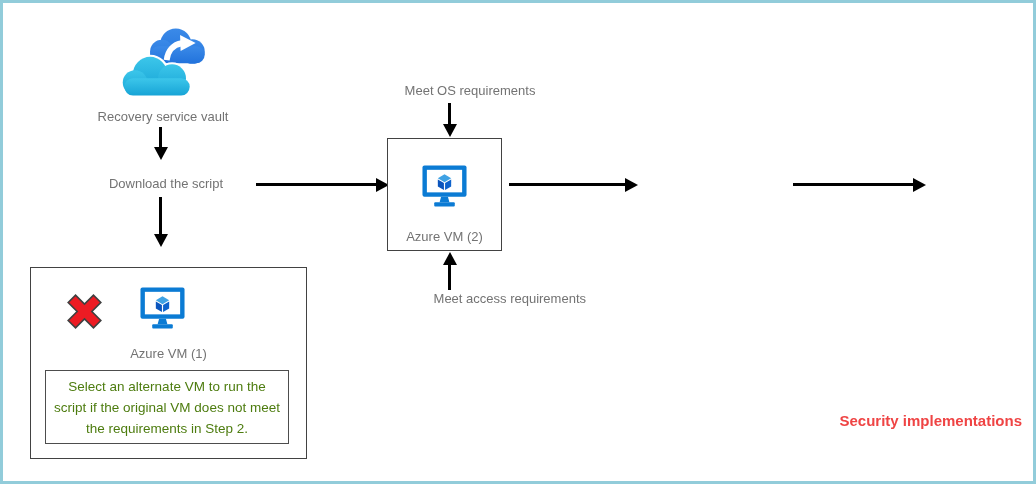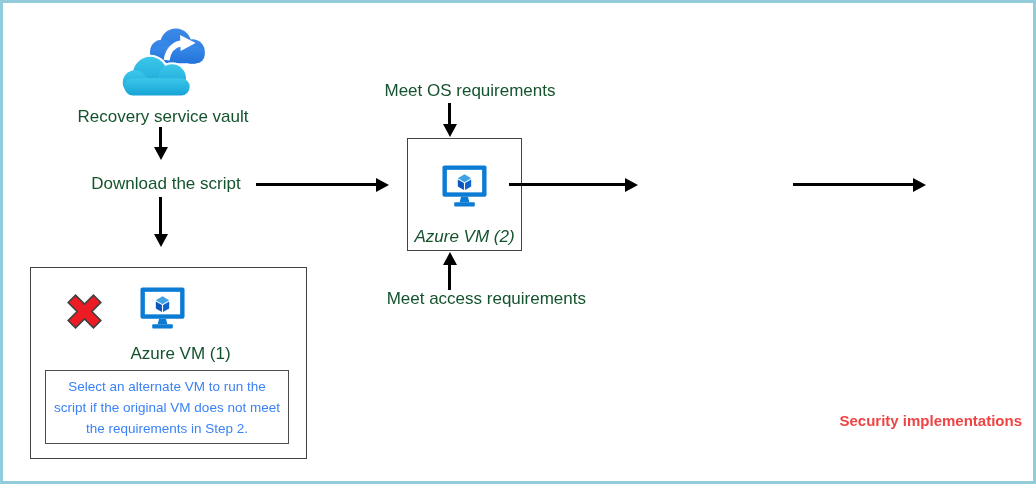--- a/index.html
+++ b/index.html
@@ -9,24 +9,24 @@
     margin:0;
     background:#ffffff;
     border:3px solid #92ccda;
     outline:1px solid #c3e2ec;
     font-family:"Liberation Sans", sans-serif;
     color:#111;
     overflow:hidden;
   }
   .lbl {
     position:absolute;
-    font-size:17px;
+    font-size:13px;
     line-height:19px;
     text-align:center;
-    color:#14532d;
+    color:#737373;
     white-space:normal;
   }
   
   .ah { position:absolute; height:3px; background:#000; }
   .ah::after {
     content:""; position:absolute; right:-13px; top:50%;
     transform:translateY(-50%); width:0; height:0;
     border-left:13px solid #000;
     border-top:7px solid transparent; border-bottom:7px solid transparent;
   }
@@ -40,21 +40,21 @@
   .av.up::before {
     content:""; position:absolute; top:-13px; left:50%;
     transform:translateX(-50%); width:0; height:0;
     border-bottom:13px solid #000;
     border-left:7px solid transparent; border-right:7px solid transparent;
   }
   .node-box { position:absolute; background:#fff; border:1.5px solid #424242; }
   .note-box {
     position:absolute; border:1.4px solid #4d4d4d; background:#fff;
     font-size:13.5px; line-height:21px; text-align:center;
-    padding:5px 5px; box-sizing:border-box; color:#3b82f6;
+    padding:5px 5px; box-sizing:border-box; color:#4d7c0f;
   }
   .caption {
     position:absolute; font-weight:bold; font-size:15px; color:#ef4444;
   }
   .iconsvg { position:absolute; display:block; }
 </style>
 </head>
 <body>
 
 <svg width="0" height="0" style="position:absolute" aria-hidden="true">
@@ -115,28 +115,28 @@
 
   <div class="ah" style="left:253px; top:180px; width:120px;"></div>
 
   <div class="node-box" style="left:27px; top:264px; width:275px; height:190px;">
     <svg class="iconsvg" style="left:27px; top:17px;" width="53" height="53" viewBox="0 0 52 52">
       <use href="#xicon"></use>
     </svg>
     <svg class="iconsvg" style="left:108px; top:17px;" width="47" height="45" viewBox="0 0 48 44">
       <use href="#vmicon"></use>
     </svg>
-    <div class="lbl" style="left:12px; top:76px; width:100%;">Azure VM (1)</div>
+    <div class="lbl" style="left:0; top:76px; width:100%;">Azure VM (1)</div>
     <div class="note-box" style="left:14px; top:102px; width:244px; height:74px;">Select an alternate VM to run the script if the original VM does not meet the requirements in Step 2.</div>
   </div>
 
   <div class="lbl" style="left:377px; top:78px; width:180px;">Meet OS requirements</div>
   <div class="av down" style="left:445px; top:100px; height:21px;"></div>
 
-  <div class="node-box" style="left:404px; top:135px; width:113px; height:111px;font-style:italic;">
+  <div class="node-box" style="left:384px; top:135px; width:113px; height:111px;">
     <svg class="iconsvg" style="left:33px; top:24px;" width="47" height="45" viewBox="0 0 48 44">
       <use href="#vmicon"></use>
     </svg>
     <div class="lbl" style="left:0; bottom:4px; width:100%;">Azure VM (2)</div>
   </div>
 
   <div class="av up" style="left:445px; top:262px; height:25px;"></div>
   <div class="lbl" style="left:378px; top:286px; width:205px;text-align:right;">Meet access requirements</div>
 
   <div class="ah" style="left:506px; top:180px; width:116px;"></div>

